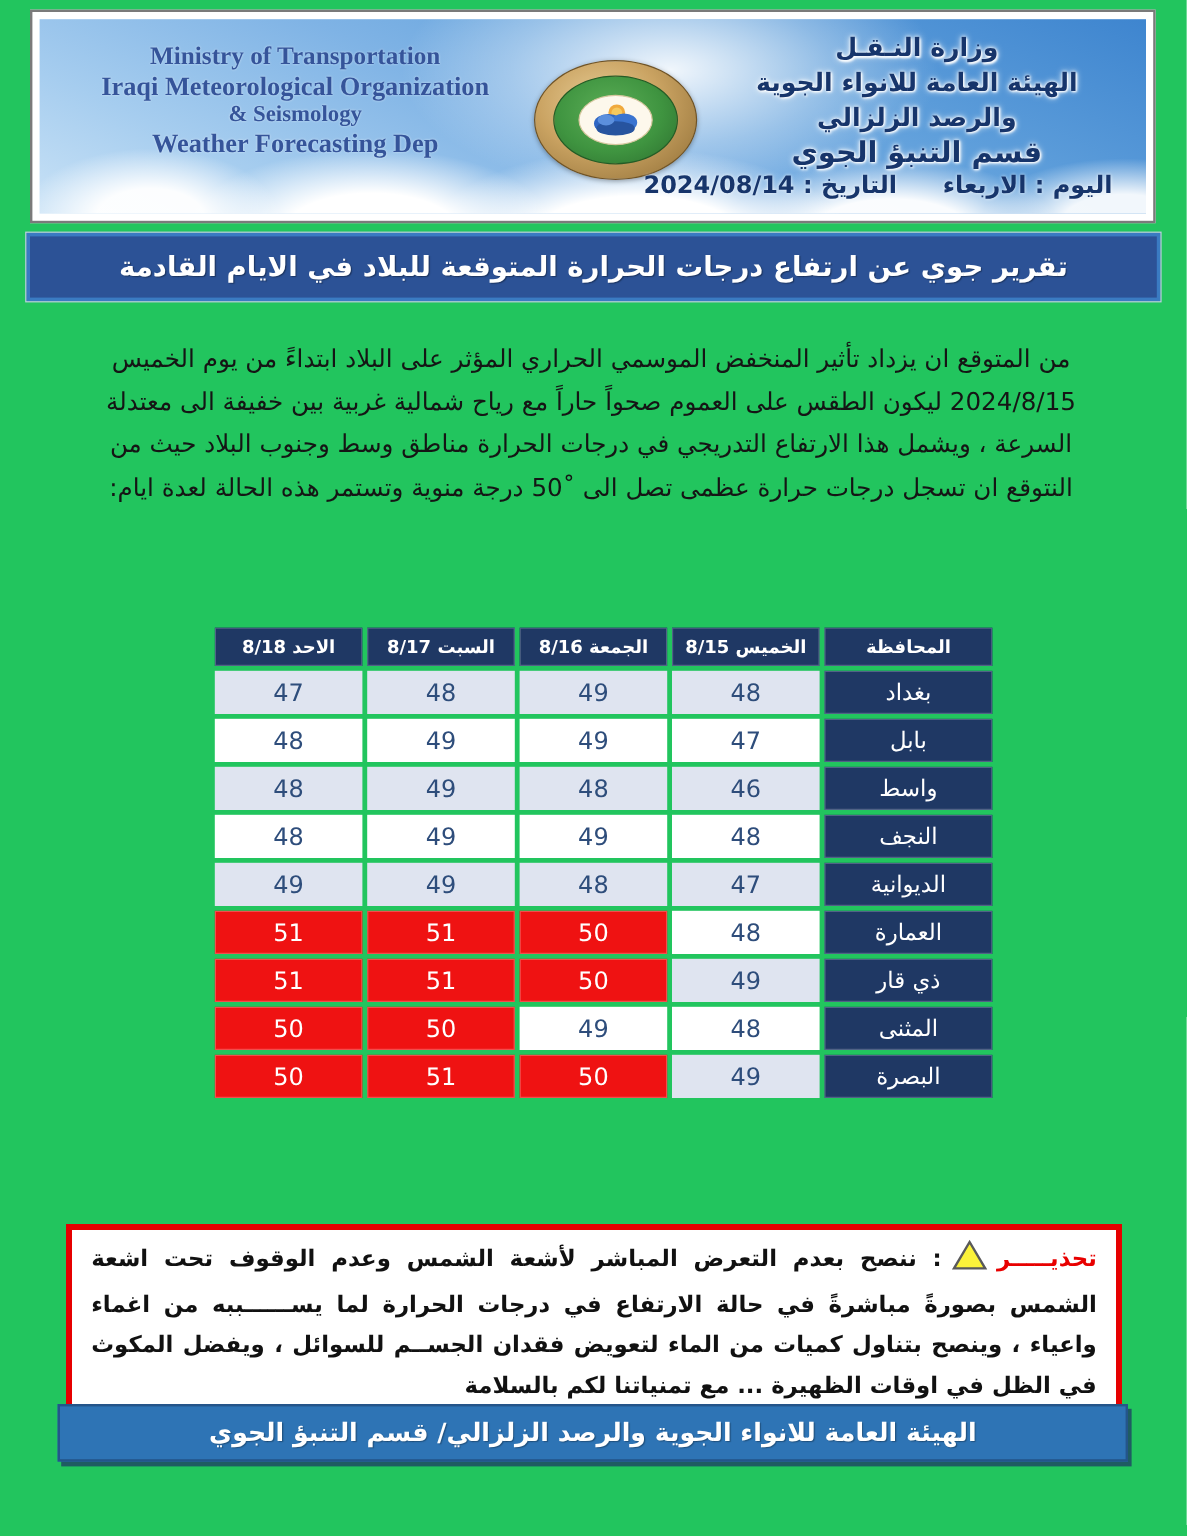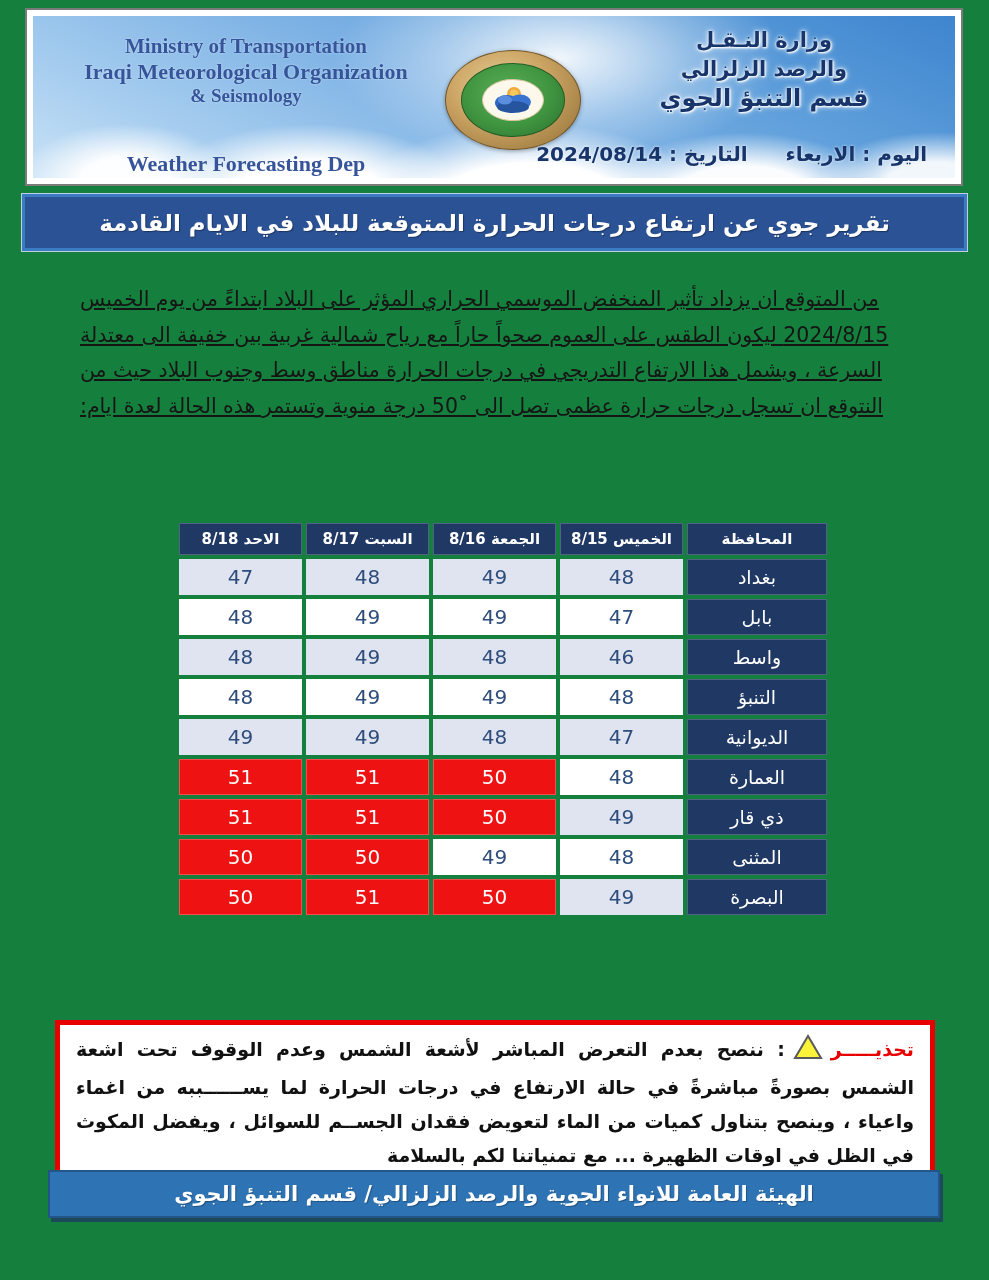--- a/index.html
+++ b/index.html
@@ -1,18 +1,18 @@
 <!DOCTYPE html>
 <html lang="ar"><head>
 <meta charset="utf-8">
 <style>
   * { margin:0; padding:0; box-sizing:border-box; }
   html,body { background:#ffffff; }
   .page {
-    position:relative; width:989px; height:1280px; background:#15803d;
+    position:relative; width:989px; height:1280px; background:#22c55e;
     font-family:"DejaVu Sans", sans-serif; overflow:hidden; margin:0 auto;
   }
   
   .header-photo {
     position:absolute; left:25px; top:8px; width:938px; height:178px;
     background:#fff; border:2px solid #7a7a7a; padding:6px;
   }
   .sky {
     position:relative; width:100%; height:100%; overflow:hidden;
     background:
@@ -25,21 +25,21 @@
       linear-gradient(205deg, #3e85cf 0%, #5f9fdb 30%, #7fb3e5 55%, #a6cdef 80%, #c9e2f6 100%);
   }
   .eng-block {
     position:absolute; left:28px; top:18px; width:370px; text-align:center;
     color:#35549a; font-family:"Liberation Serif", serif; font-weight:bold;
     text-shadow:0 0 2px rgba(255,255,255,.6);
   }
   .eng-line-1 { font-size:21px; }
   .eng-line-2 { font-size:22px; }
   .eng-line-3 { font-size:19px; }
-  .eng-line-4 { font-size:22px;margin-top:44px; }
+  .eng-line-4 { font-size:22px; }
   .ar-block {
     position:absolute; right:26px; top:10px; width:330px; text-align:center;
     direction:rtl; color:#17356b; font-weight:bold; font-size:21px; line-height:29px;
     text-shadow:0 0 3px #fff, 0 0 6px #fff, 1px 1px 2px #fff;
   }
   .ar-line-4 { font-size:24px; }
   .date-line {
     position:absolute; right:28px; bottom:12px; direction:rtl;
     display:flex; gap:38px; color:#17356b; font-weight:bold; font-size:20px;
     text-shadow:0 0 3px rgba(255,255,255,.85);
@@ -66,21 +66,21 @@
     background:#2c5296; border:3px solid #3a7bc2; outline:1px solid #bfcfe2;
     display:flex; align-items:center; justify-content:center;
     color:#fff; font-weight:bold; font-size:23px; direction:rtl;
     text-shadow:1px 1px 1px rgba(0,0,0,.35);
   }
   
   .para {
     position:absolute; right:84px; left:80px; top:282px;
     direction:rtl; color:#151515; font-size:20.5px; line-height:35.5px; font-weight:500;
   }
-  .para-line { text-align:left; white-space:nowrap;text-decoration:underline; }
+  .para-line { text-align:center; white-space:nowrap; }
   
   .temp-table-wrap { position:absolute; left:175px; top:519px; width:652px; }
   table.temp {
     width:100%; direction:rtl; border-collapse:separate; border-spacing:4px; table-layout:fixed;
   }
   table.temp th {
     background:#1f3864; color:#fff; font-weight:bold; font-size:15px; height:32px;
     box-shadow:inset 0 0 0 1px rgba(255,255,255,.22);
   }
   table.temp td { text-align:center; vertical-align:middle; height:36px; font-weight:normal; }
@@ -136,20 +136,21 @@
               <ellipse cx="30" cy="17" rx="11" ry="7.5" fill="#3a74d0"></ellipse>
               <ellipse cx="23" cy="22" rx="16" ry="6" fill="#27549f"></ellipse>
               <ellipse cx="15" cy="15" rx="7" ry="4.5" fill="#5b8fdd"></ellipse>
             </svg>
           </div>
         </div>
       </div>
 
       <div class="ar-block">
         <div>وزارة النـقـل</div>
+        <div>الهيئة العامة للانواء الجوية</div>
         <div>والرصد الزلزالي</div>
         <div class="ar-line-4">قسم التنبؤ الجوي</div>
       </div>
 
       <div class="date-line">
         <span>اليوم : الاربعاء</span>
         <span>التاريخ : 2024/08/14</span>
       </div>
 
     </div>
@@ -200,21 +201,21 @@
             <td class="val plain">48</td>
           </tr>
           <tr>
             <td class="gov">واسط</td>
             <td class="val stripe">46</td>
             <td class="val stripe">48</td>
             <td class="val stripe">49</td>
             <td class="val stripe">48</td>
           </tr>
           <tr>
-            <td class="gov">التنبؤ</td>
+            <td class="gov">النجف</td>
             <td class="val plain">48</td>
             <td class="val plain">49</td>
             <td class="val plain">49</td>
             <td class="val plain">48</td>
           </tr>
           <tr>
             <td class="gov">الديوانية</td>
             <td class="val stripe">47</td>
             <td class="val stripe">48</td>
             <td class="val stripe">49</td>

